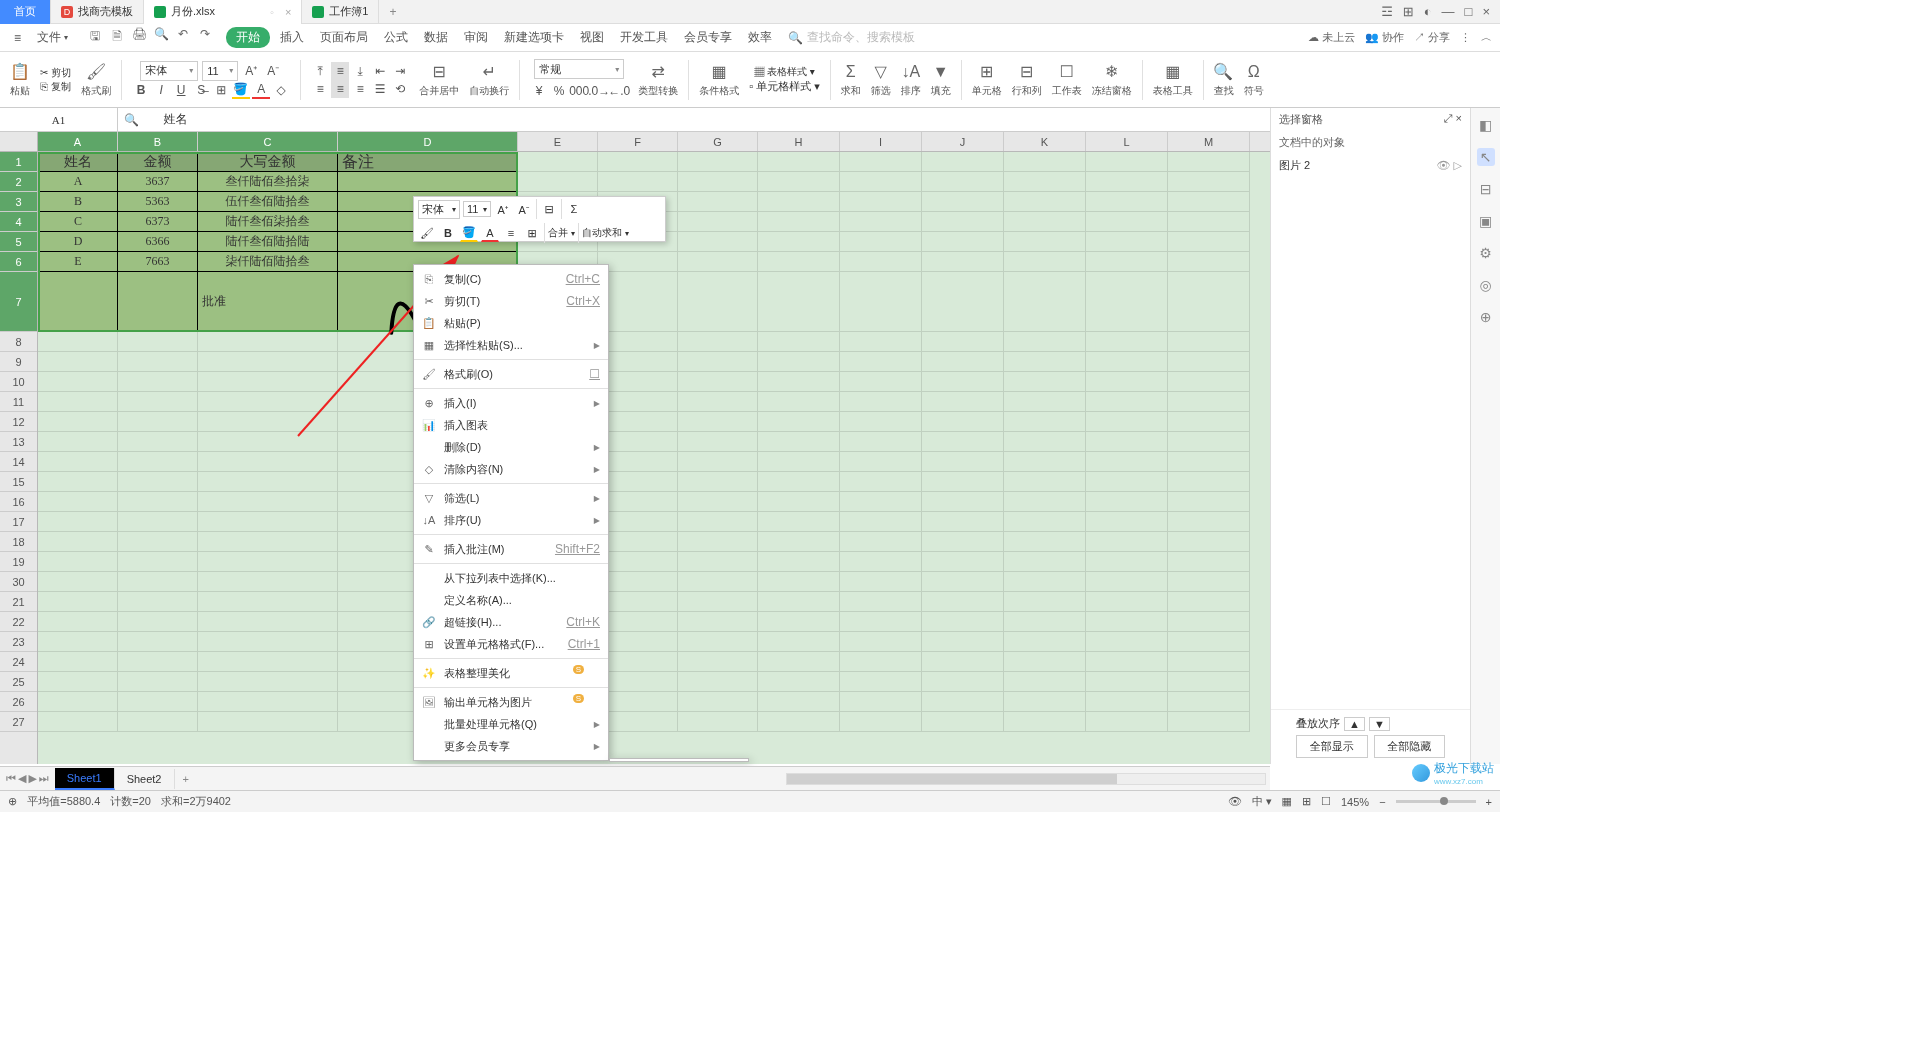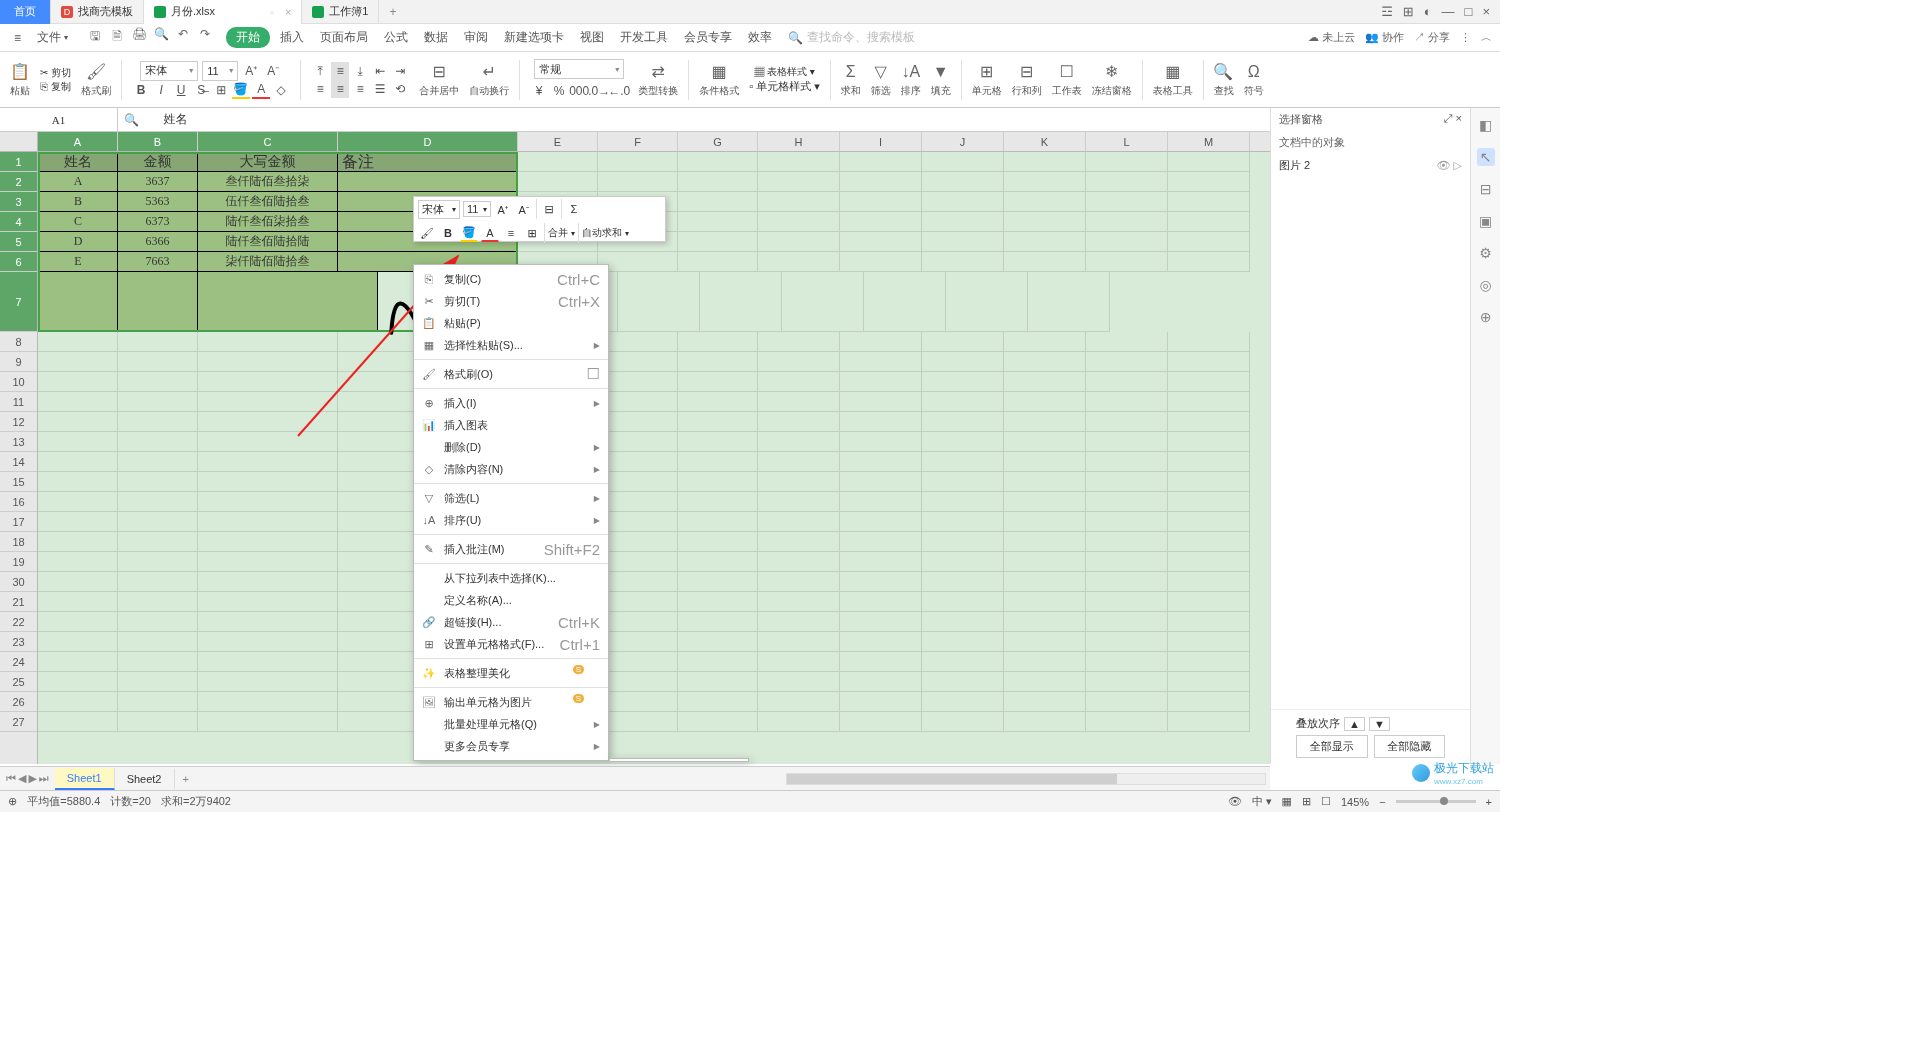--- a/index.html
+++ b/index.html
@@ -83,21 +83,21 @@
 .mtsep { width: 1px; height: 20px; background: #ddd; }
 .mt-font { border: 1px solid #ccc; padding: 1px 3px; min-width: 42px; display:flex; justify-content:space-between; align-items:center;}
 .mt-btn { width: 18px; height: 18px; display: inline-flex; align-items: center; justify-content: center; border: 1px solid transparent; }
 
 
 .ctxmenu { position: absolute; left: 413px; top: 264px; width: 196px; background: #fff; border: 1px solid #bbb; box-shadow: 2px 2px 8px rgba(0,0,0,0.25); font-size: 11px; padding: 3px 0; }
 .submenu-tray { position:absolute; left: 609px; top: 758px; width: 140px; height: 4px; background:#fff; border:1px solid #bbb; box-shadow: 2px 2px 8px rgba(0,0,0,0.25);}
 .ctxitem { display: flex; align-items: center; height: 22px; padding: 0 8px; gap: 8px; position: relative; }
 .ctxitem .ci-icon { width: 14px; text-align: center; color: #666; font-size: 11px; }
 .ctxitem .ci-text { flex: 1; }
-.ctxitem .ci-short { color: #999; font-size: 15px; }
+.ctxitem .ci-short { color: #999; font-size: 12px; text-decoration: underline; }
 .ctxitem .ci-arrow { color: #888; font-size: 8px; }
 .ctxsep { height: 1px; background: #e0e0e0; margin: 3px 0; }
 .ci-vip { position: absolute; right: 24px; top: 3px; background: #f0b040; color: #fff; font-size: 8px; border-radius: 6px; padding: 0 3px; }
 
 
 .rightpanel { position: absolute; right: 30px; top: 108px; width: 200px; bottom: 48px; background: #fff; border-left: 1px solid #ddd; font-size: 11px; }
 .rp-head { display: flex; justify-content: space-between; padding: 4px 8px; color: #555; }
 .rp-sub { padding: 4px 8px; color: #666; font-size: 11px; }
 .rp-item { padding: 4px 8px; display: flex; justify-content: space-between; align-items: center; }
 .rp-item .eye { color: #999; }
@@ -108,21 +108,21 @@
 
 
 .sidebar { position: absolute; right: 0; top: 108px; width: 30px; bottom: 48px; background: #f7f7f7; border-left: 1px solid #ddd; display: flex; flex-direction: column; align-items: center; gap: 14px; padding-top: 8px; }
 .sidebar .sic { width: 18px; height: 18px; color: #888; display: flex; align-items: center; justify-content: center; font-size: 14px; }
 .sidebar .sic.active { background: #d0e0ff; border-radius: 3px;}
 
 
 .sheettabs { position: absolute; bottom: 22px; left: 0; right: 230px; height: 24px; border-top: 1px solid #ccc; display: flex; align-items: center; background: #f4f4f4; font-size: 11px; }
 .sheettabs .nav { display: flex; gap: 2px; padding: 0 6px; color: #888; }
 .sheet-tab { padding: 4px 12px; border-right: 1px solid #ddd; }
-.sheet-tab.active { background: #fef9c3; color: #3a7cff; border-bottom: 2px solid #3a7cff; }
+.sheet-tab.active { background: #000000; color: #3a7cff; border-bottom: 2px solid #3a7cff; }
 .sheet-add { padding: 0 8px; color: #888; }
 .hscroll { flex:1; display:flex; align-items:center; justify-content:flex-end; padding-right:4px;}
 .hscroll .track { width: 480px; height: 12px; background: #eee; border: 1px solid #ddd; position: relative;}
 .hscroll .thumb { position:absolute; left:0; top:0; width: 330px; height: 10px; background: #cfcfcf;}
 
 
 .statusbar { position: absolute; bottom: 0; left: 0; right: 0; height: 22px; background: #f4f4f4; border-top: 1px solid #ccc; display: flex; align-items: center; font-size: 11px; color: #555; padding: 0 8px; gap: 10px; }
 .statusbar .sright { margin-left: auto; display: flex; gap: 10px; align-items: center; }
 .zoom-slider { width: 80px; height: 3px; background: #ccc; position: relative; }
 .zoom-slider::after { content:''; position:absolute; left: 55%; top: -3px; width: 8px; height: 8px; background: #888; border-radius: 50%;}
@@ -497,20 +497,21 @@
           <div class="cell plain" style="width: 82px;"></div>
           <div class="cell plain" style="width: 82px;"></div>
           <div class="cell plain" style="width: 82px;"></div>
           <div class="cell plain" style="width: 82px;"></div>
           <div class="cell plain" style="width: 82px;"></div>
           <div class="cell plain" style="width: 82px;"></div>
         </div>
         <div class="crow tall">
           <div class="cell data" style="border-right: 1px solid rgb(0, 0, 0); border-bottom: 1px solid rgb(0, 0, 0); border-left: 1px solid rgb(0, 0, 0); width: 80px;"></div>
           <div class="cell data" style="border-right: 1px solid rgb(0, 0, 0); border-bottom: 1px solid rgb(0, 0, 0); width: 80px;"></div>
+          <div class="cell data left" style="border-right: 1px solid rgb(0, 0, 0); border-bottom: 1px solid rgb(0, 0, 0); width: 140px;">批准</div>
           <div class="cell data" style="border-right: 1px solid rgb(0, 0, 0); border-bottom: 1px solid rgb(0, 0, 0); width: 180px;"></div>
           <div class="cell plain" style="width: 80px;"></div>
           <div class="cell plain" style="width: 80px;"></div>
           <div class="cell plain" style="width: 80px;"></div>
           <div class="cell plain" style="width: 82px;"></div>
           <div class="cell plain" style="width: 82px;"></div>
           <div class="cell plain" style="width: 82px;"></div>
           <div class="cell plain" style="width: 82px;"></div>
           <div class="cell plain" style="width: 82px;"></div>
           <div class="cell plain" style="width: 82px;"></div>

